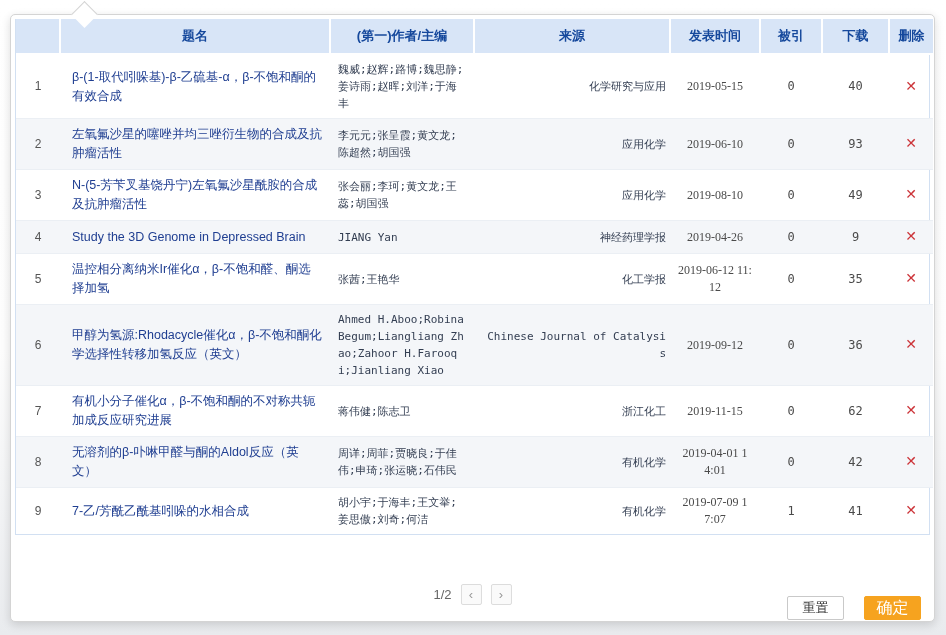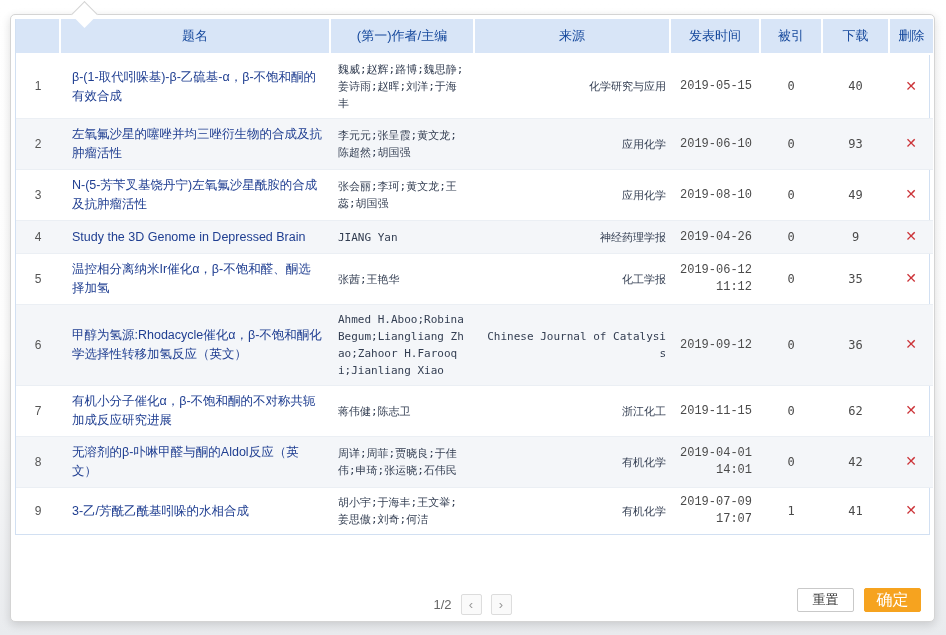--- a/index.html
+++ b/index.html
@@ -12,47 +12,47 @@
            background:#fff; border:1px solid #d4d4d4; border-radius:5px;
            box-shadow:0 3px 10px rgba(0,0,0,.14); padding:4px 4px 6px 4px;
            display:flex; flex-direction:column; }
   .arrow { position:absolute; left:64px; top:-10px; width:19px; height:19px;
            background:#fff; border-left:1px solid #d4d4d4; border-top:1px solid #d4d4d4;
            transform:rotate(45deg); }
 
   .table-wrap { border:1px solid #d2e0f2; border-top:none; margin:0; }
   table { width:100%; border-collapse:collapse; table-layout:fixed; }
   th { background:var(--header-bg,#d8e5f7); color:var(--header-text,#15489c);
-       font-weight:normal; font-size:13px; padding:8px 2px; text-align:center;
+       font-weight:bold; font-size:13px; padding:8px 2px; text-align:center;
        border-left:2px solid #fff; border-bottom:2px solid #fff; }
   th:first-child { border-left:none; }
   td { padding:6px 8px; font-size:12px; color:#3c465a; border-bottom:1px solid #ebeff4;
        line-height:19px; vertical-align:middle; word-break:break-all; }
   tbody tr:nth-child(even) { background:#f4f6f9; }
   tbody tr:last-child td { border-bottom:none; }
   .c-idx  { text-align:center; color:#555; }
   .c-title { padding-left:12px; }
   .c-title a { color:var(--link-blue,#1f3e91); font-size:12.5px; line-height:19px;
                text-decoration:none; cursor:pointer; }
   .c-auth, .c-src { font-family:"DejaVu Sans Mono","Liberation Mono",monospace;
                     font-size:11px; line-height:17px; color:#333e52; }
   .c-src { padding:6px 4px 6px 8px;text-align:right; }
-  .c-date { text-align:right; color:#4a4a4a; font-family:Liberation Mono, monospace;
+  .c-date { text-align:center; color:#4a4a4a; font-family:Liberation Serif, serif;
             line-height:17px; }
   .c-cited,.c-dl { text-align:center; color:#4a4a4a; font-family:"DejaVu Sans Mono",monospace; }
   .c-del { text-align:center; }
   .del { color:var(--delete-red,#cc3338); font-size:14px; cursor:pointer; display:inline-block; }
 
   .footer { position:relative; margin-top:auto; height:40px; }
-  .pagination { position:absolute; left:50%; transform:translateX(-50%); top:19px;
+  .pagination { position:absolute; left:50%; transform:translateX(-50%); top:9px;
                 display:flex; align-items:center; gap:9px; color:#666; font-size:13px; }
   .page-btn { width:21px; height:21px; border:1px solid #dcdcdc; background:#fafafa;
               color:#999; border-radius:2px; font-size:13px; line-height:19px;
               text-align:center; cursor:pointer; padding:0; }
-  .actions { position:absolute; right:9px; top:13px; display:flex; gap:10px; }
+  .actions { position:absolute; right:9px; top:21px; display:flex; gap:20px; }
   .btn-reset { width:57px; height:24px; background:#fff; border:1px solid #c9c9c9;
                color:#333; font-size:13px; border-radius:2px; cursor:pointer; }
   .btn-confirm { width:57px; height:24px; background:var(--accent-orange,#f6a31f);
                  border:1px solid var(--accent-orange,#f6a31f); color:#fff;
                  font-size:16px; border-radius:2px; cursor:pointer; }
 </style>
 </head>
 <body>
 
 <div class="page">
@@ -167,21 +167,21 @@
     <td class="c-auth">周详;周菲;贾晓良;于佳伟;申琦;张运晓;石伟民</td>
     <td class="c-src">有机化学</td>
     <td class="c-date">2019-04-01 14:01</td>
     <td class="c-cited">0</td>
     <td class="c-dl">42</td>
     <td class="c-del"><span class="del">✕</span></td>
   </tr>
 
   <tr>
     <td class="c-idx">9</td>
-    <td class="c-title"><a>3-乙/芳酰乙酰基吲哚的水相合成</a></td>
+    <td class="c-title"><a>7-乙/芳酰乙酰基吲哚的水相合成</a></td>
     <td class="c-auth">胡小宇;于海丰;王文举;姜思傲;刘奇;何洁</td>
     <td class="c-src">有机化学</td>
     <td class="c-date">2019-07-09 17:07</td>
     <td class="c-cited">1</td>
     <td class="c-dl">41</td>
     <td class="c-del"><span class="del">✕</span></td>
   </tr>
 
 </tbody>
       </table>

